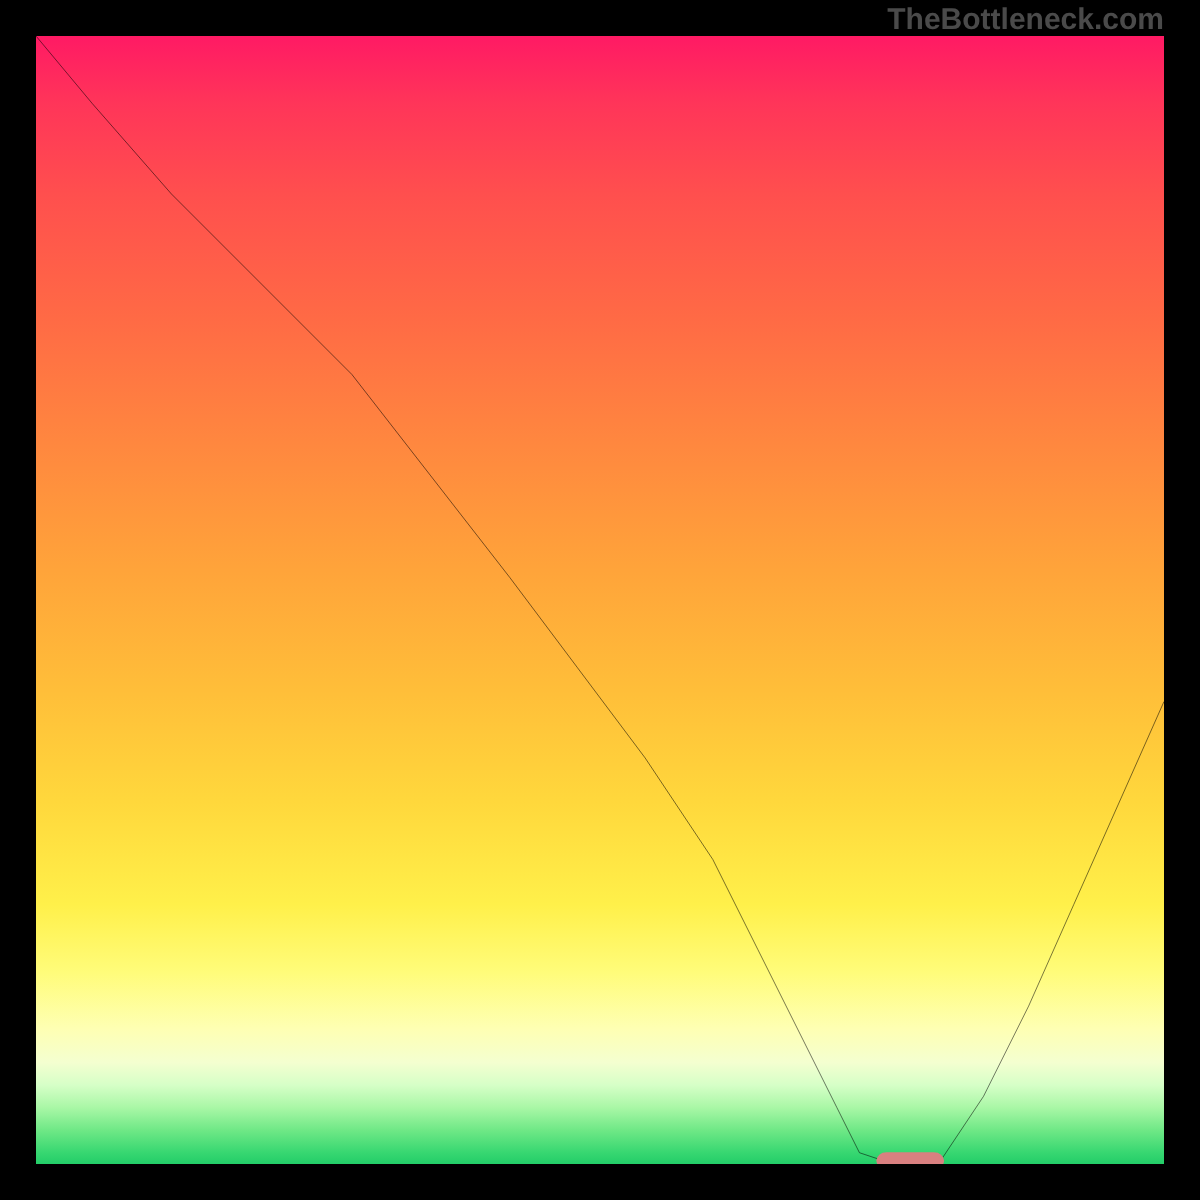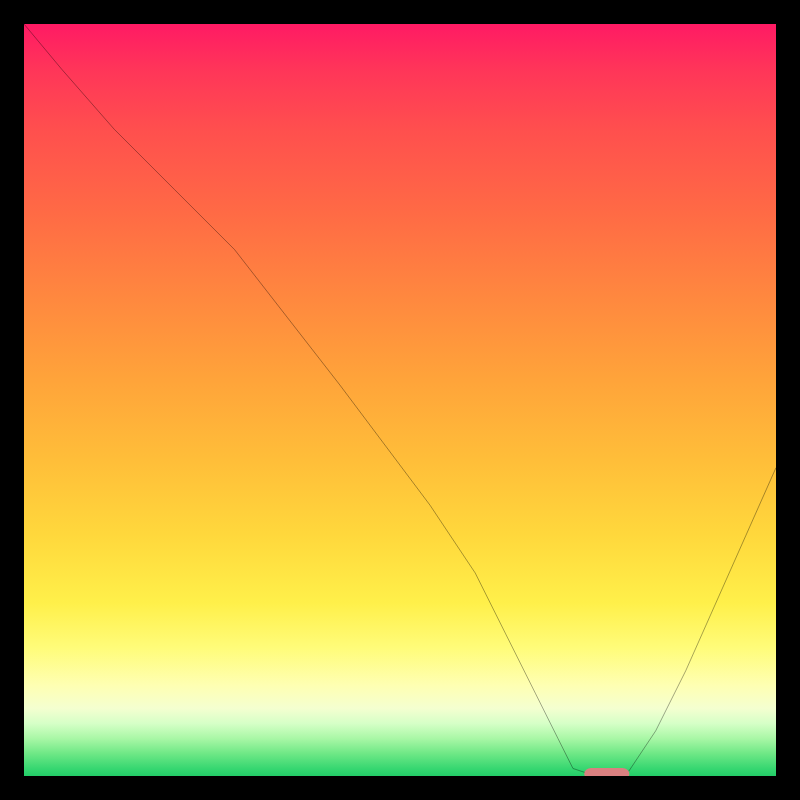--- a/index.html
+++ b/index.html
@@ -66,20 +66,21 @@
   }
   .data-point {
     fill: #d98080;
     stroke: none;
   }
 </style>
 </head>
 <body>
 
 <div class="frame">
+  <div class="watermark">TheBottleneck.com</div>
   <div class="plot-area">
     <div class="gradient"></div>
     <svg class="curve" viewBox="0 0 100 100" preserveAspectRatio="none">
       <path id="curve-path" fill="none" stroke="#000000" stroke-width="0.35" vector-effect="non-scaling-stroke" d="M0.00 0.00 L5.00 6.00 L12.00 14.00 L20.00 22.00 L28.00 30.00 L35.00 39.00 L42.00 48.00 L48.00 56.00 L54.00 64.00 L60.00 73.00 L64.00 81.00 L68.00 89.00 L71.00 95.00 L73.00 99.00 L76.00 100.00 L80.00 100.00 L84.00 94.00 L88.00 86.00 L92.00 77.00 L96.00 68.00 L100.00 59.00"></path>
       <rect id="highlight" class="data-point" rx="0.9" ry="0.9" height="1.5" width="6" x="74.50" y="98.95" fill="#d98080"></rect>
     </svg>
   </div>
 </div>
 
 </body></html>

